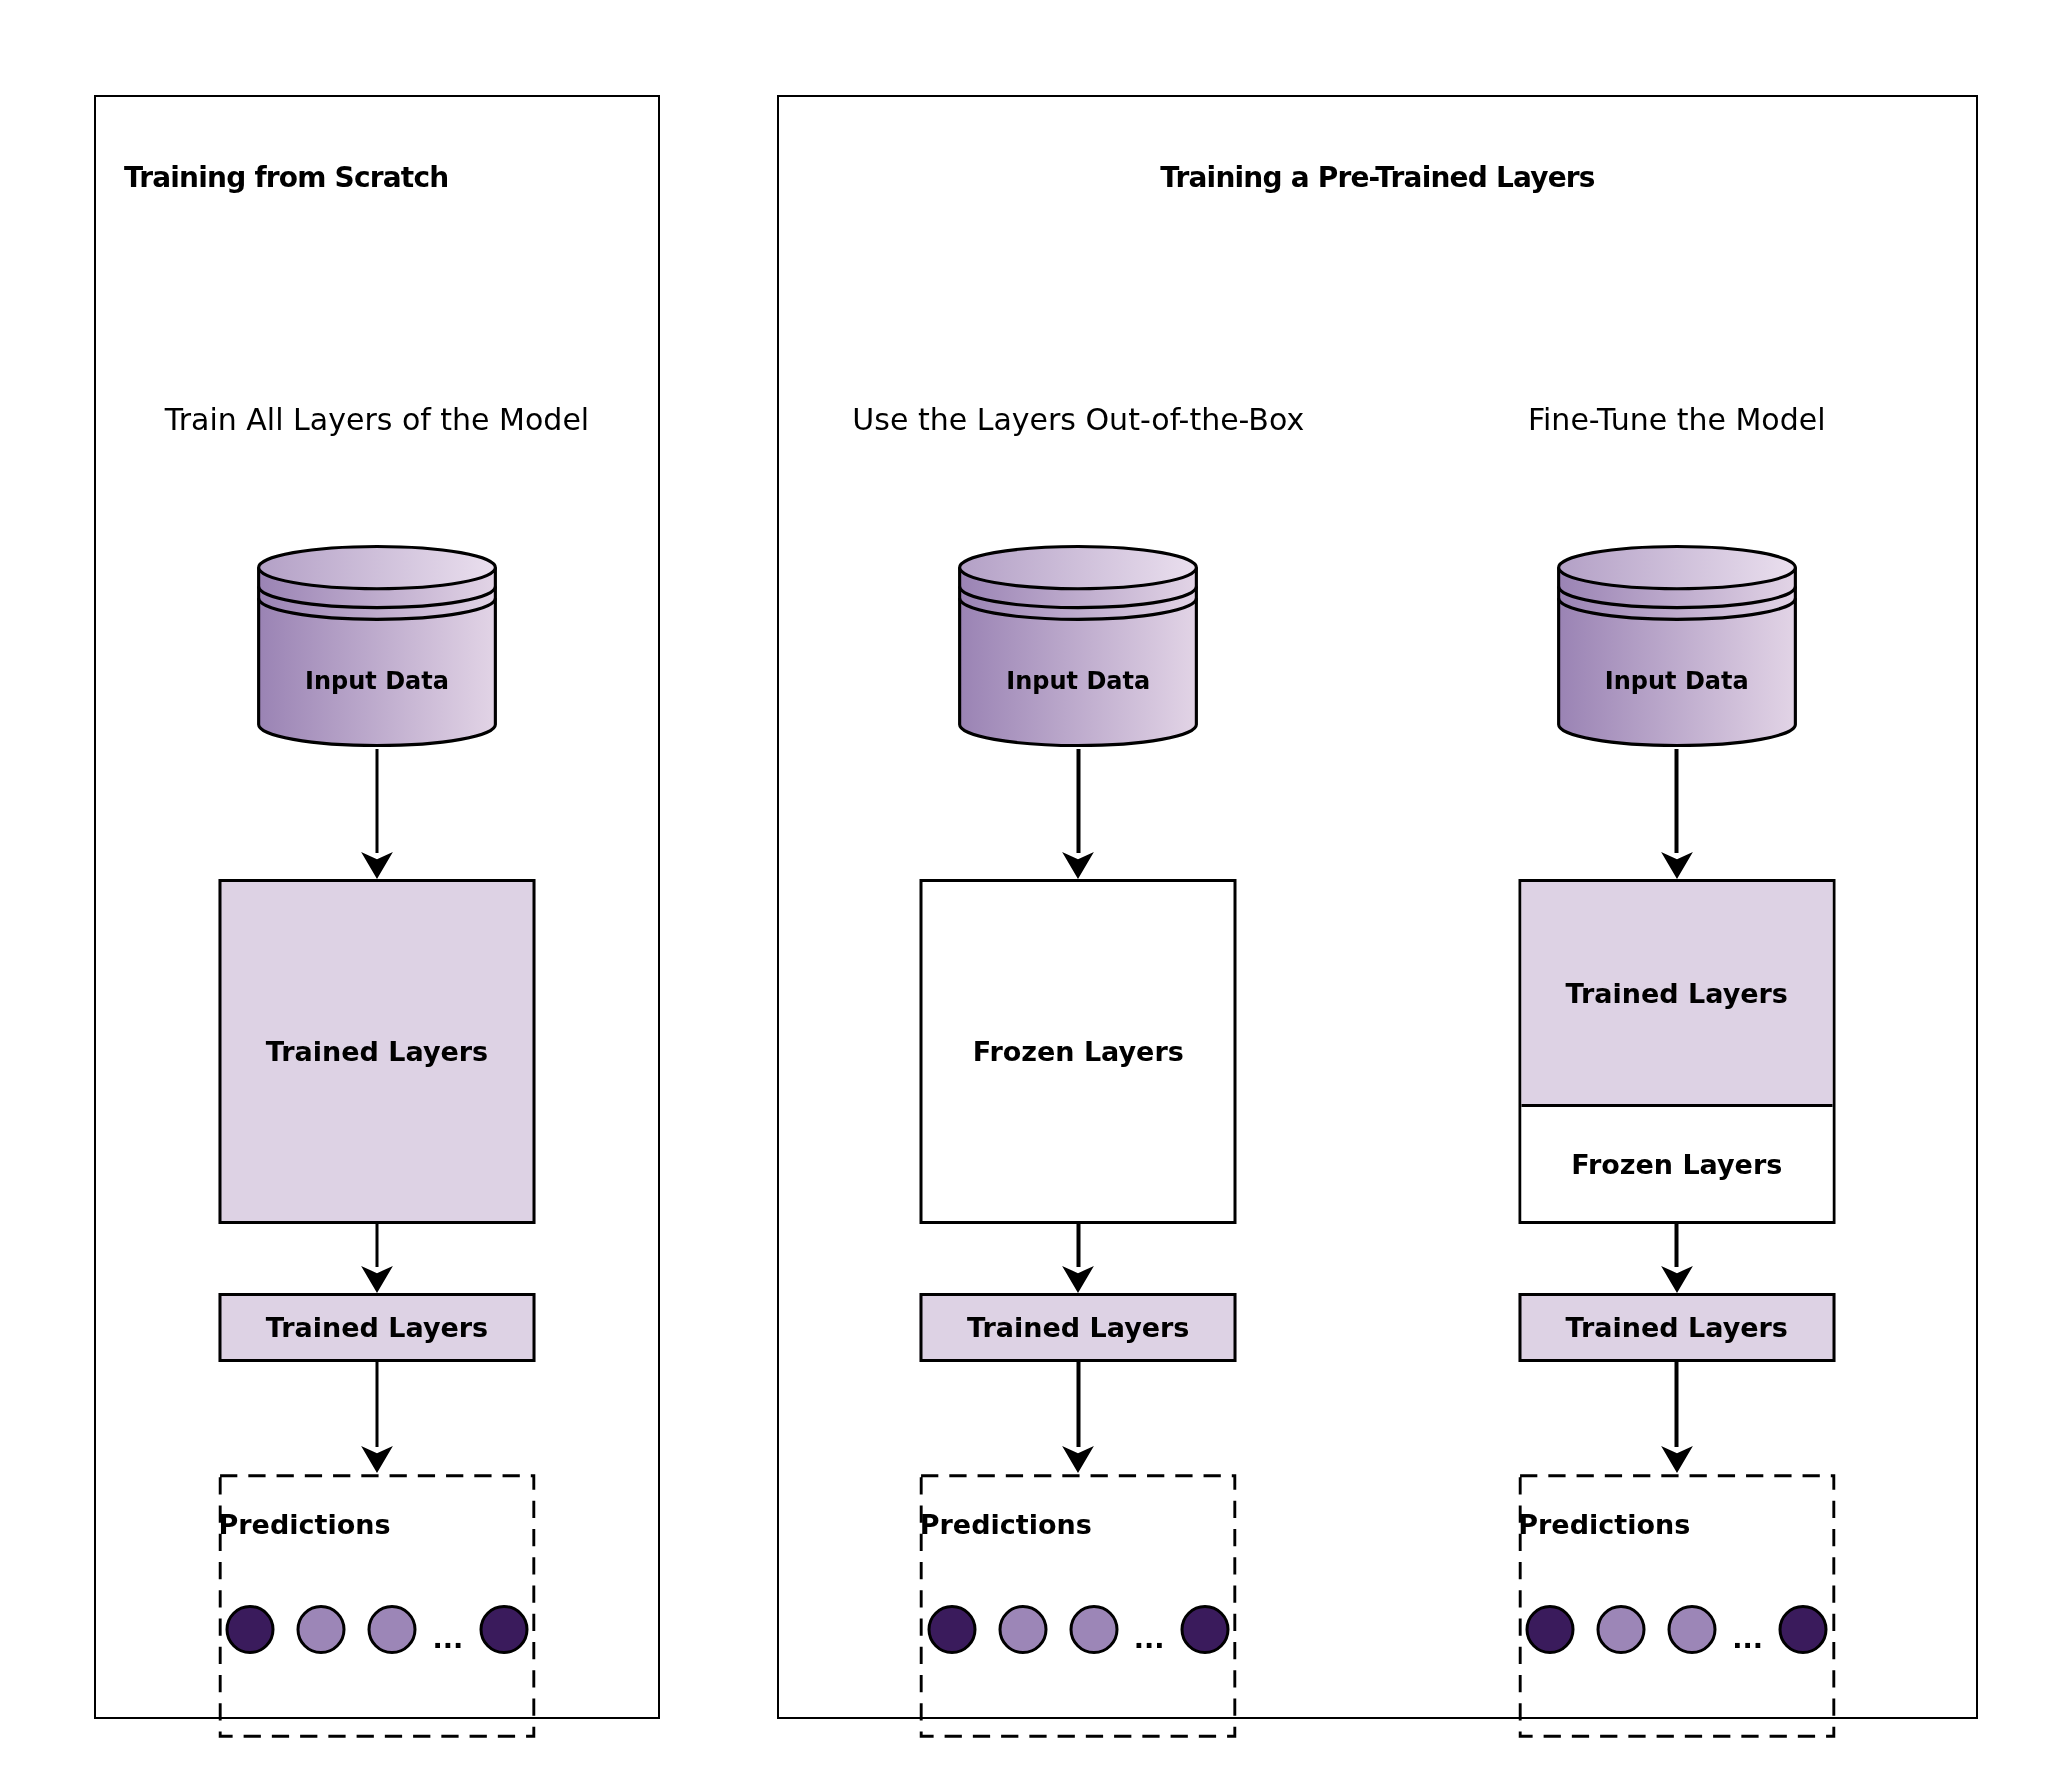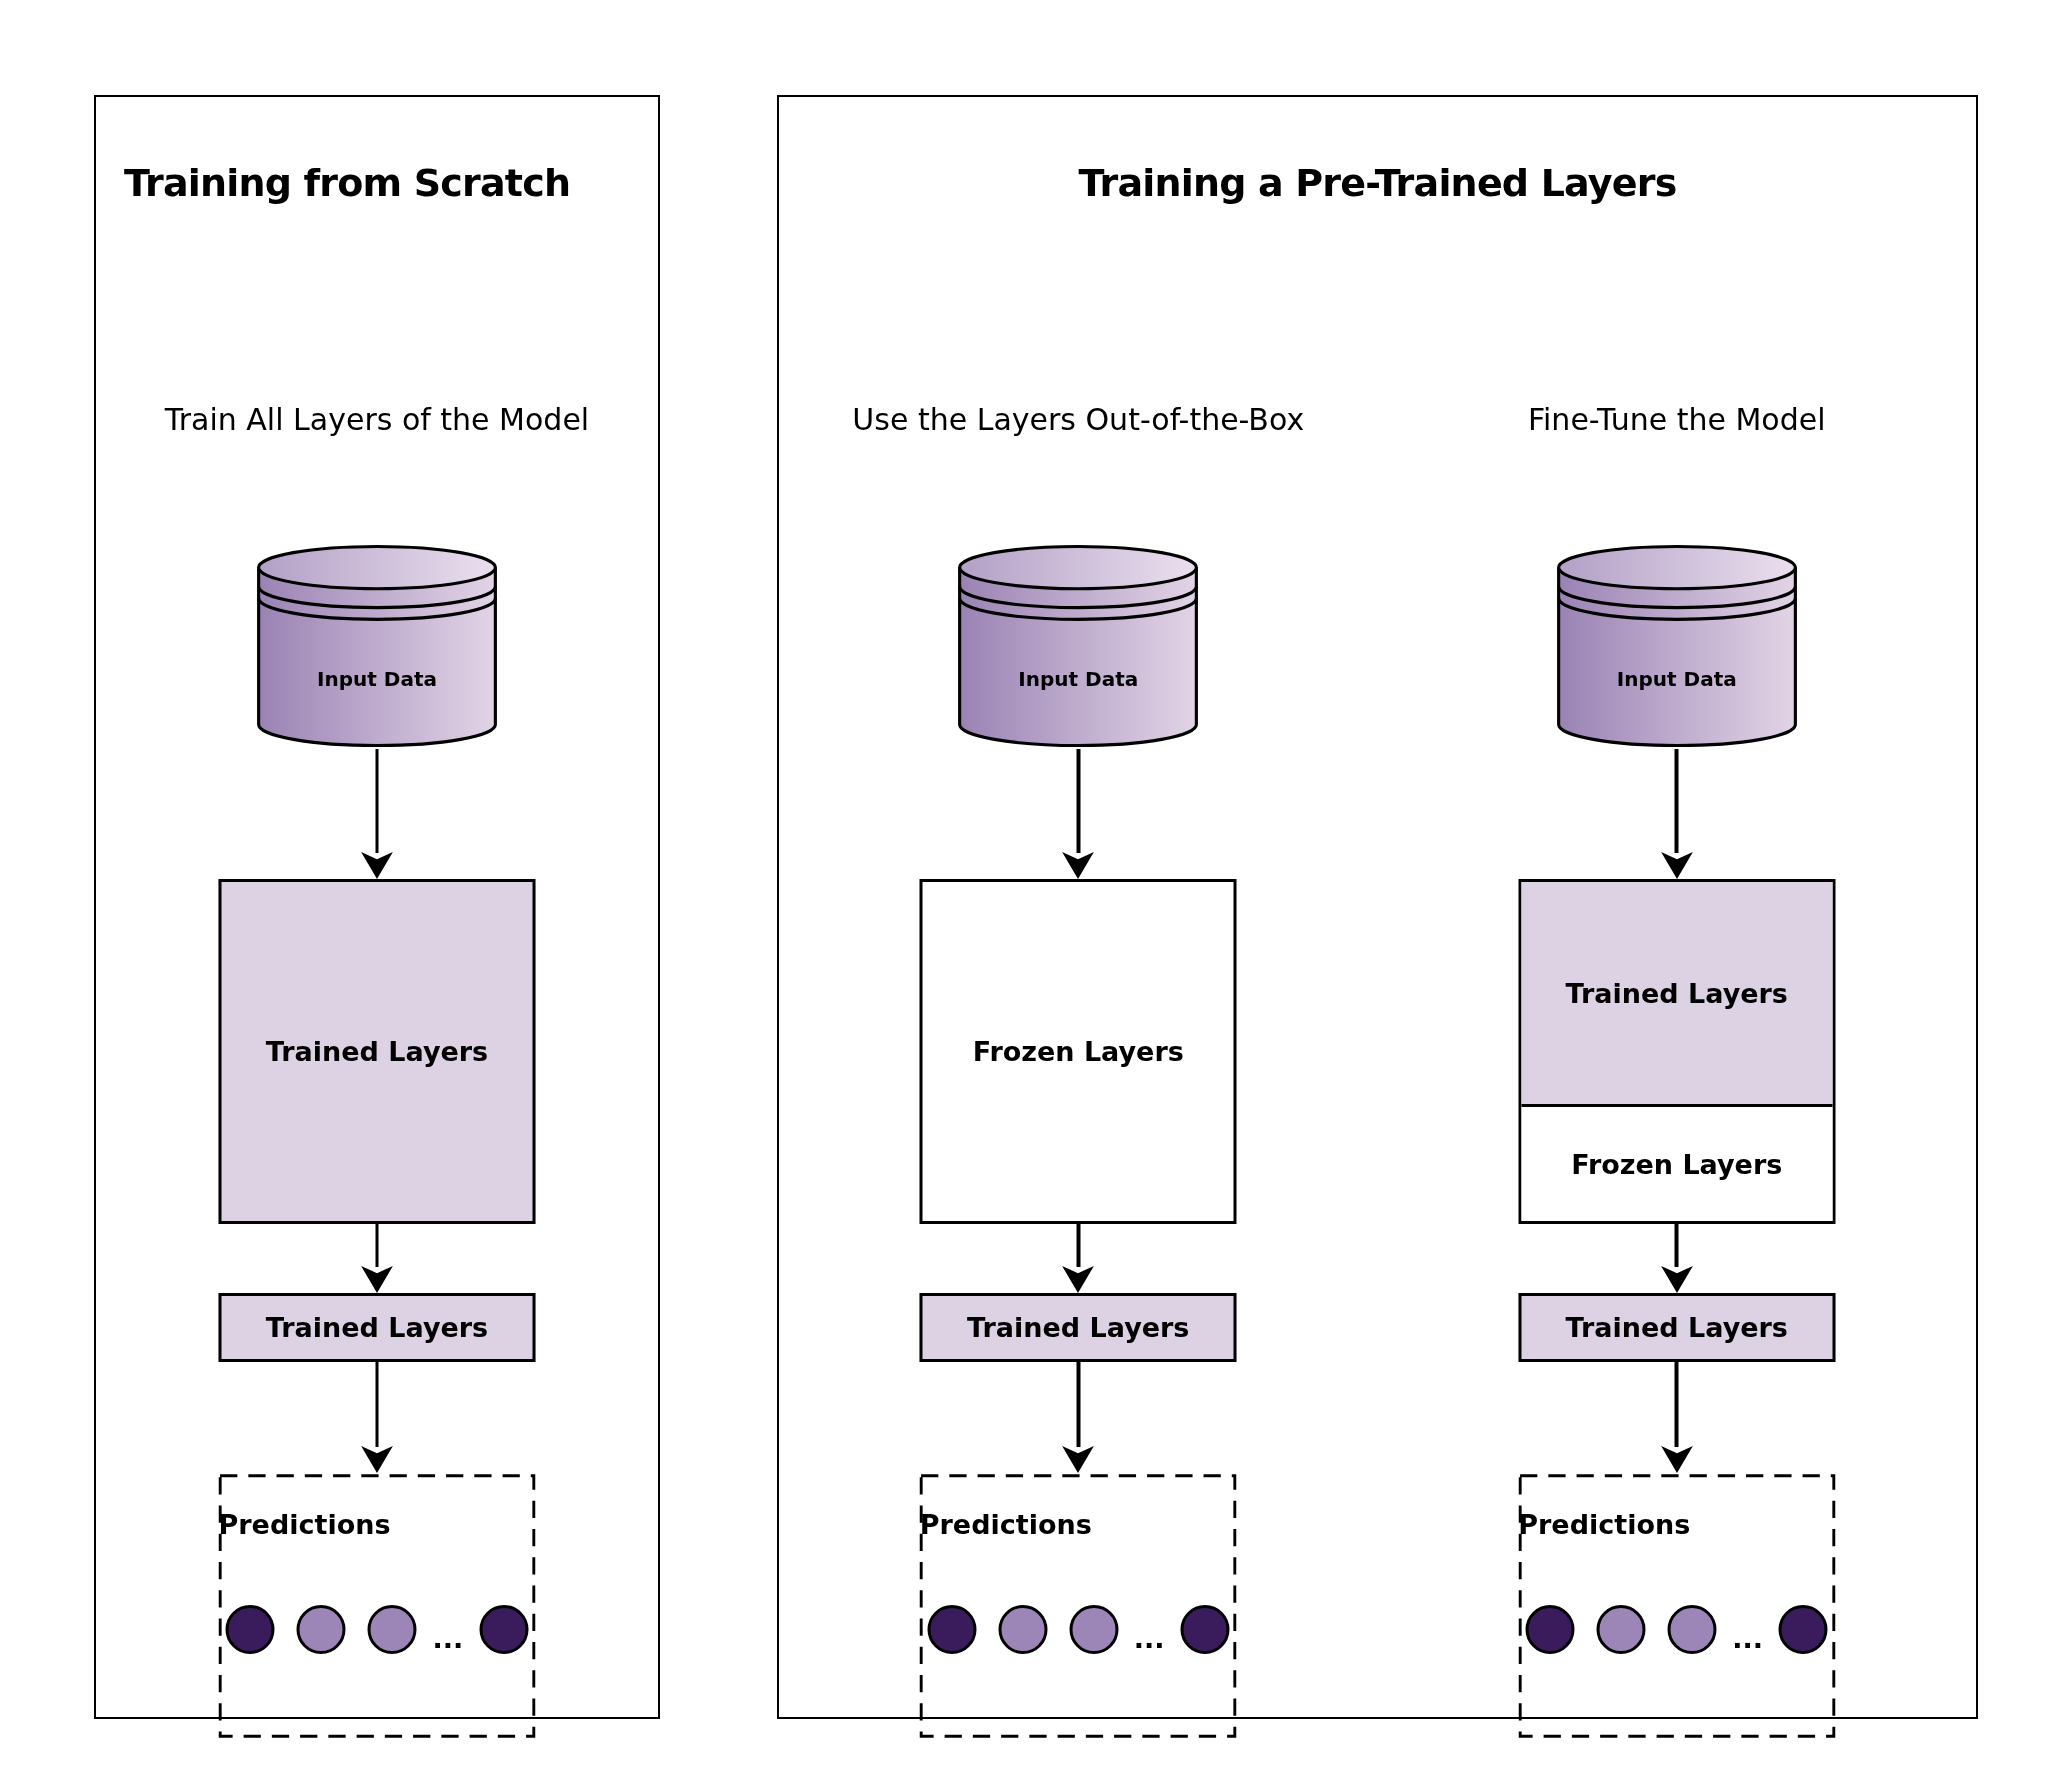--- a/index.html
+++ b/index.html
@@ -11,36 +11,36 @@
   }
   html,body{margin:0;padding:0;}
   body{
     width:2066px;height:1788px;background:var(--bg);
     font-family:"DejaVu Sans","Liberation Sans",sans-serif;color:var(--ink);
   }
   .canvas{position:relative;width:2066px;height:1788px;background:var(--bg);overflow:hidden;}
   .panel{position:absolute;top:95px;height:1624px;border:2.4px solid var(--ink);background:var(--bg);box-sizing:border-box;}
   .panel-left{left:94px;width:566px;}
   .panel-right{left:777px;width:1201px;}
-  .panel-title{position:absolute;top:64px;font-size:38px;font-weight:bold;white-space:nowrap;letter-spacing:-0.8px;}
+  .panel-title{position:absolute;top:64px;font-size:28px;font-weight:bold;white-space:nowrap;letter-spacing:-0.8px;}
   .panel-left .panel-title{left:28px;}
   .panel-right .panel-title{left:50%;transform:translateX(-50%);}
   .columns{position:absolute;left:0;top:0;right:0;bottom:0;display:flex;}
   .column{position:relative;flex:1 1 0;height:100%;margin-top:48px;}
 
   .subtitle{position:absolute;top:257px;left:50%;transform:translateX(-50%);font-size:30px;white-space:nowrap;}
 
   .cylinder{position:absolute;top:398px;left:50%;transform:translateX(-50%);width:243px;height:206px;}
   .cyl-svg{position:absolute;left:0;top:0;width:243px;height:206px;}
   .cyl-body{fill:url(#cylBody);stroke:var(--ink);stroke-width:4;}
   .cyl-top{fill:url(#cylTop);stroke:var(--ink);stroke-width:4;}
   .cyl-ring{fill:none;stroke:var(--ink);stroke-width:4;}
   .stop-body-l{stop-color:var(--cyl_left);} .stop-body-r{stop-color:var(--cyl_right);}
   .stop-top-l{stop-color:var(--cyl_top_left);} .stop-top-r{stop-color:var(--cyl_top_right);}
-  .cyl-label{position:absolute;top:124px;width:100%;text-align:center;font-weight:bold;font-size:20px;}
+  .cyl-label{position:absolute;top:124px;width:100%;text-align:center;font-weight:bold;font-size:24px;}
 
   .arrow{position:absolute;left:50%;transform:translateX(-50%);display:flex;flex-direction:column;align-items:center;}
   .arrow-1{top:604px;height:130px;}
   .arrow-2{top:1079px;height:69px;}
   .arrow-3{top:1217px;height:111px;}
   .arrow .shaft{width:3.9px;flex:1 1 auto;background:var(--ink);}
   .arrow .head{flex:0 0 auto;width:35px;height:27px;margin-top:-0.8px;}
   .arrow .head polygon{fill:var(--ink);}
 
   .bigbox{position:absolute;top:734px;left:50%;transform:translateX(-50%);width:317px;height:345px;

